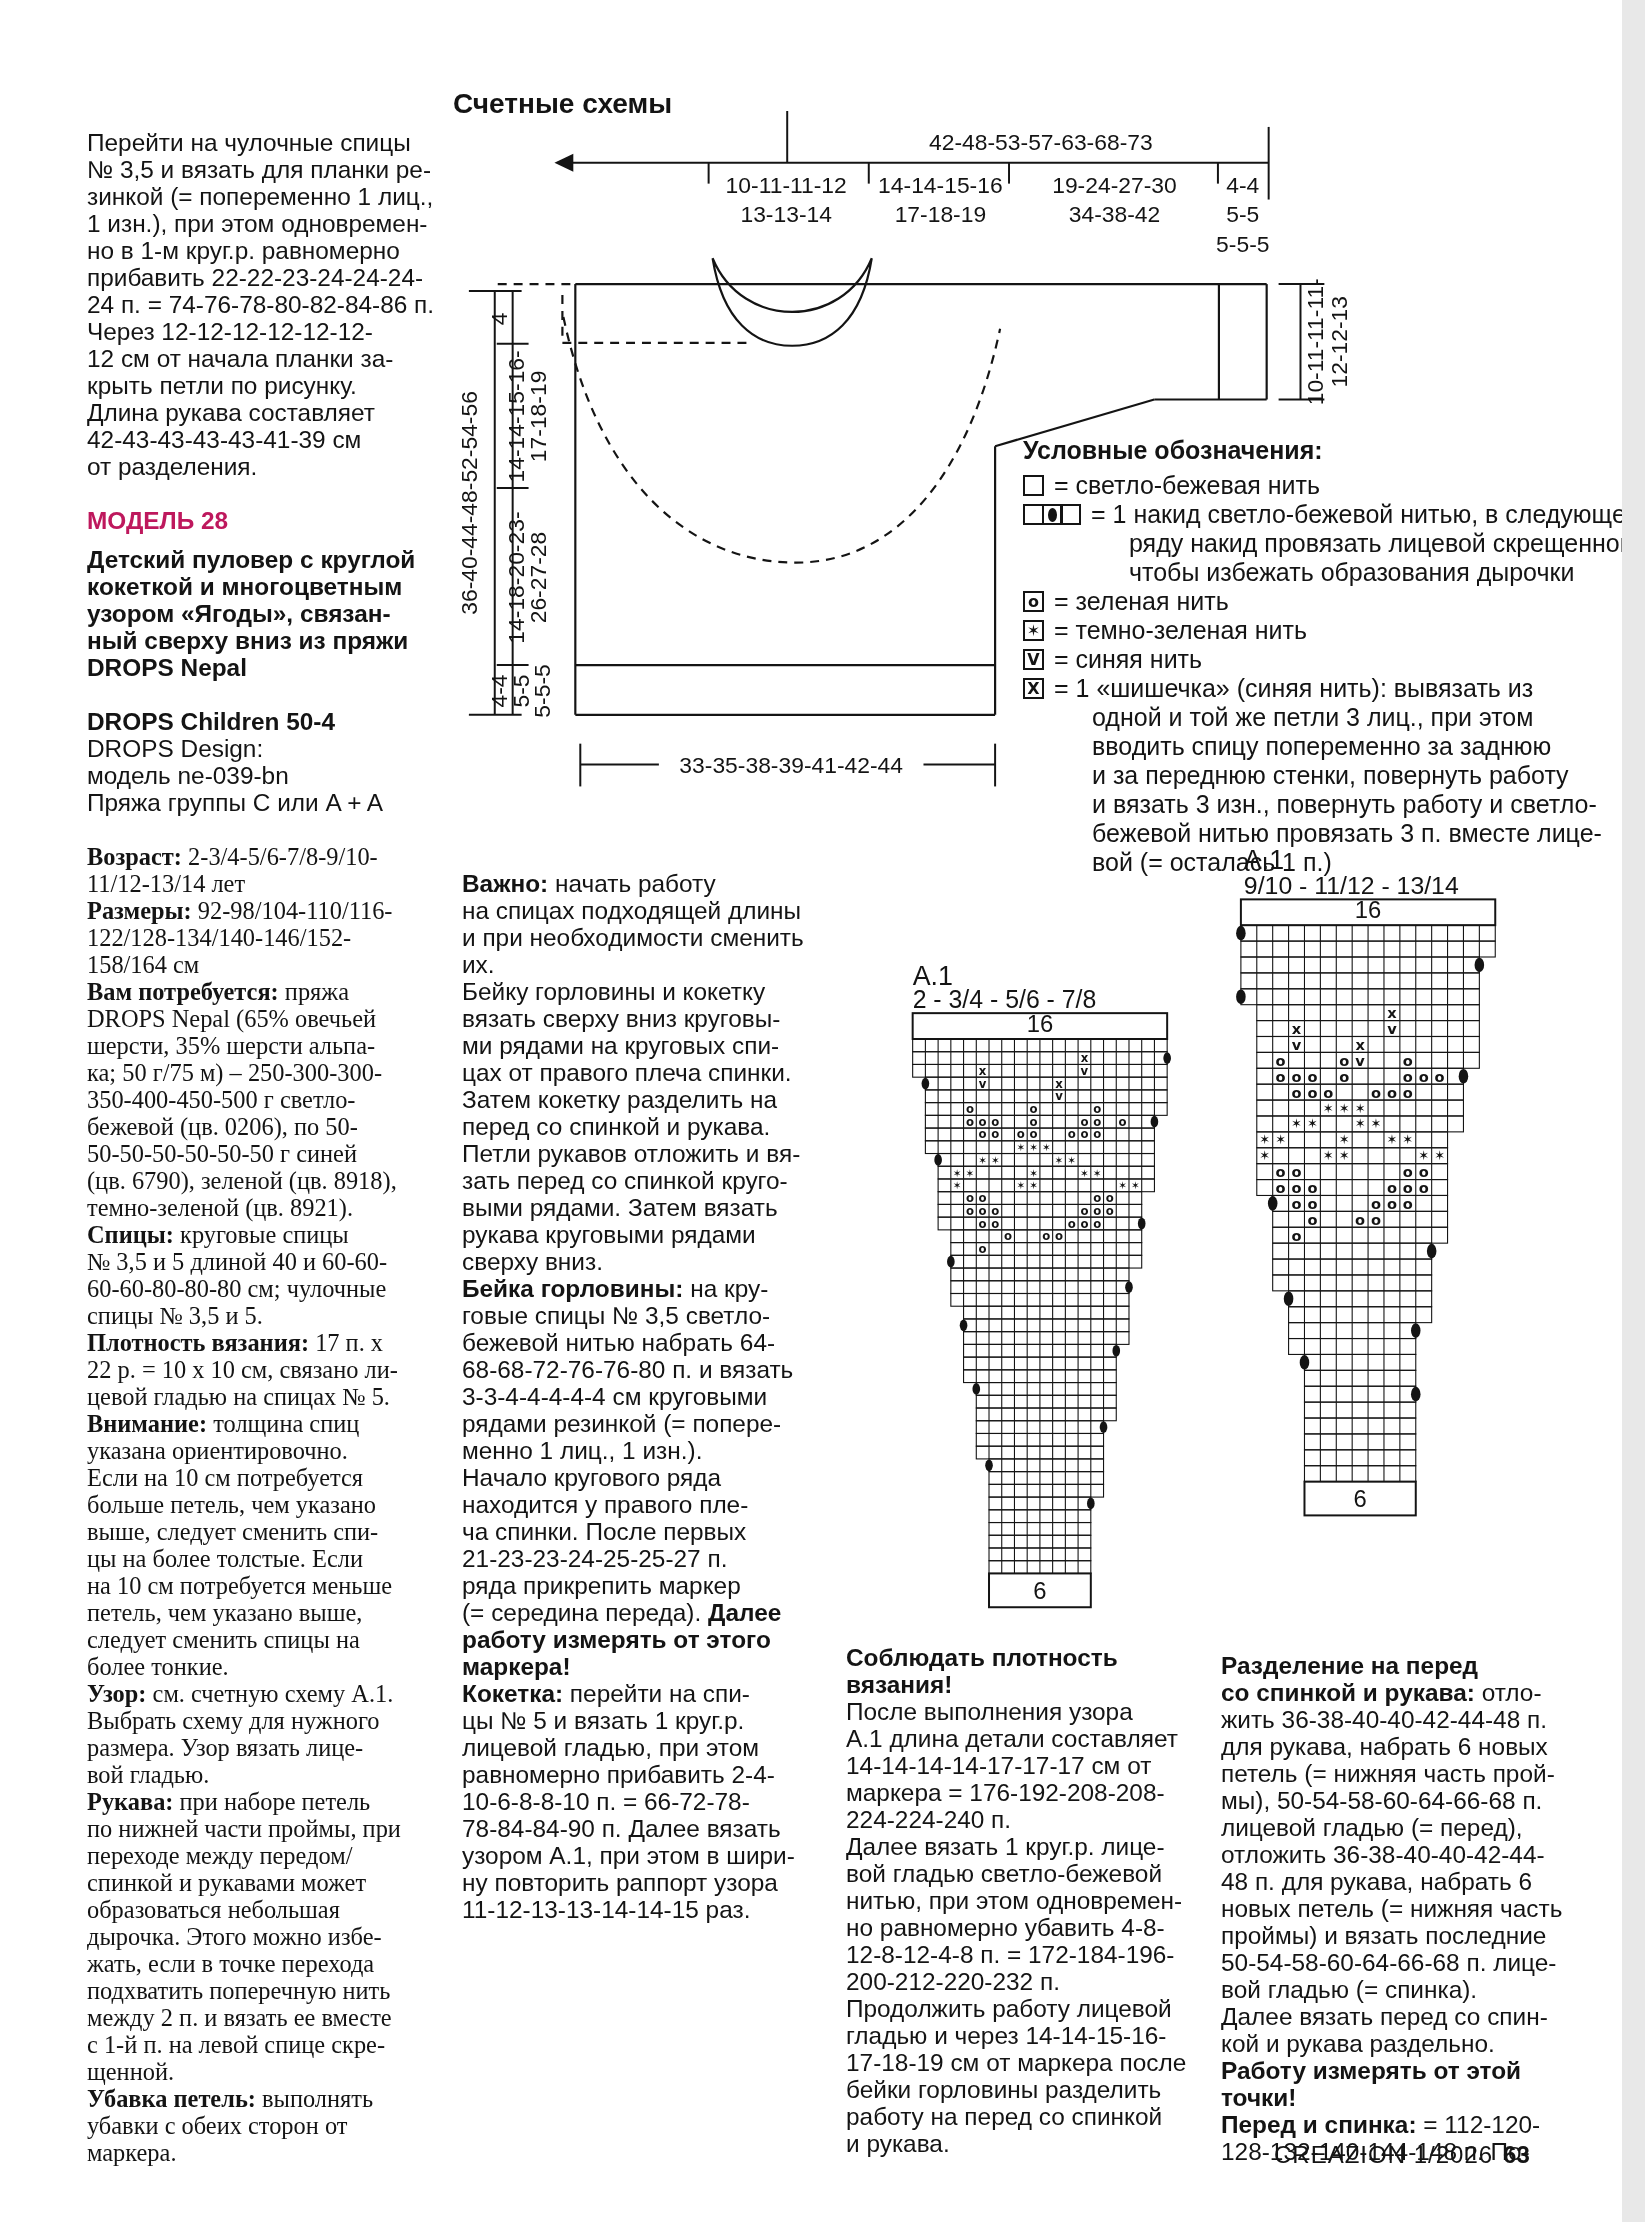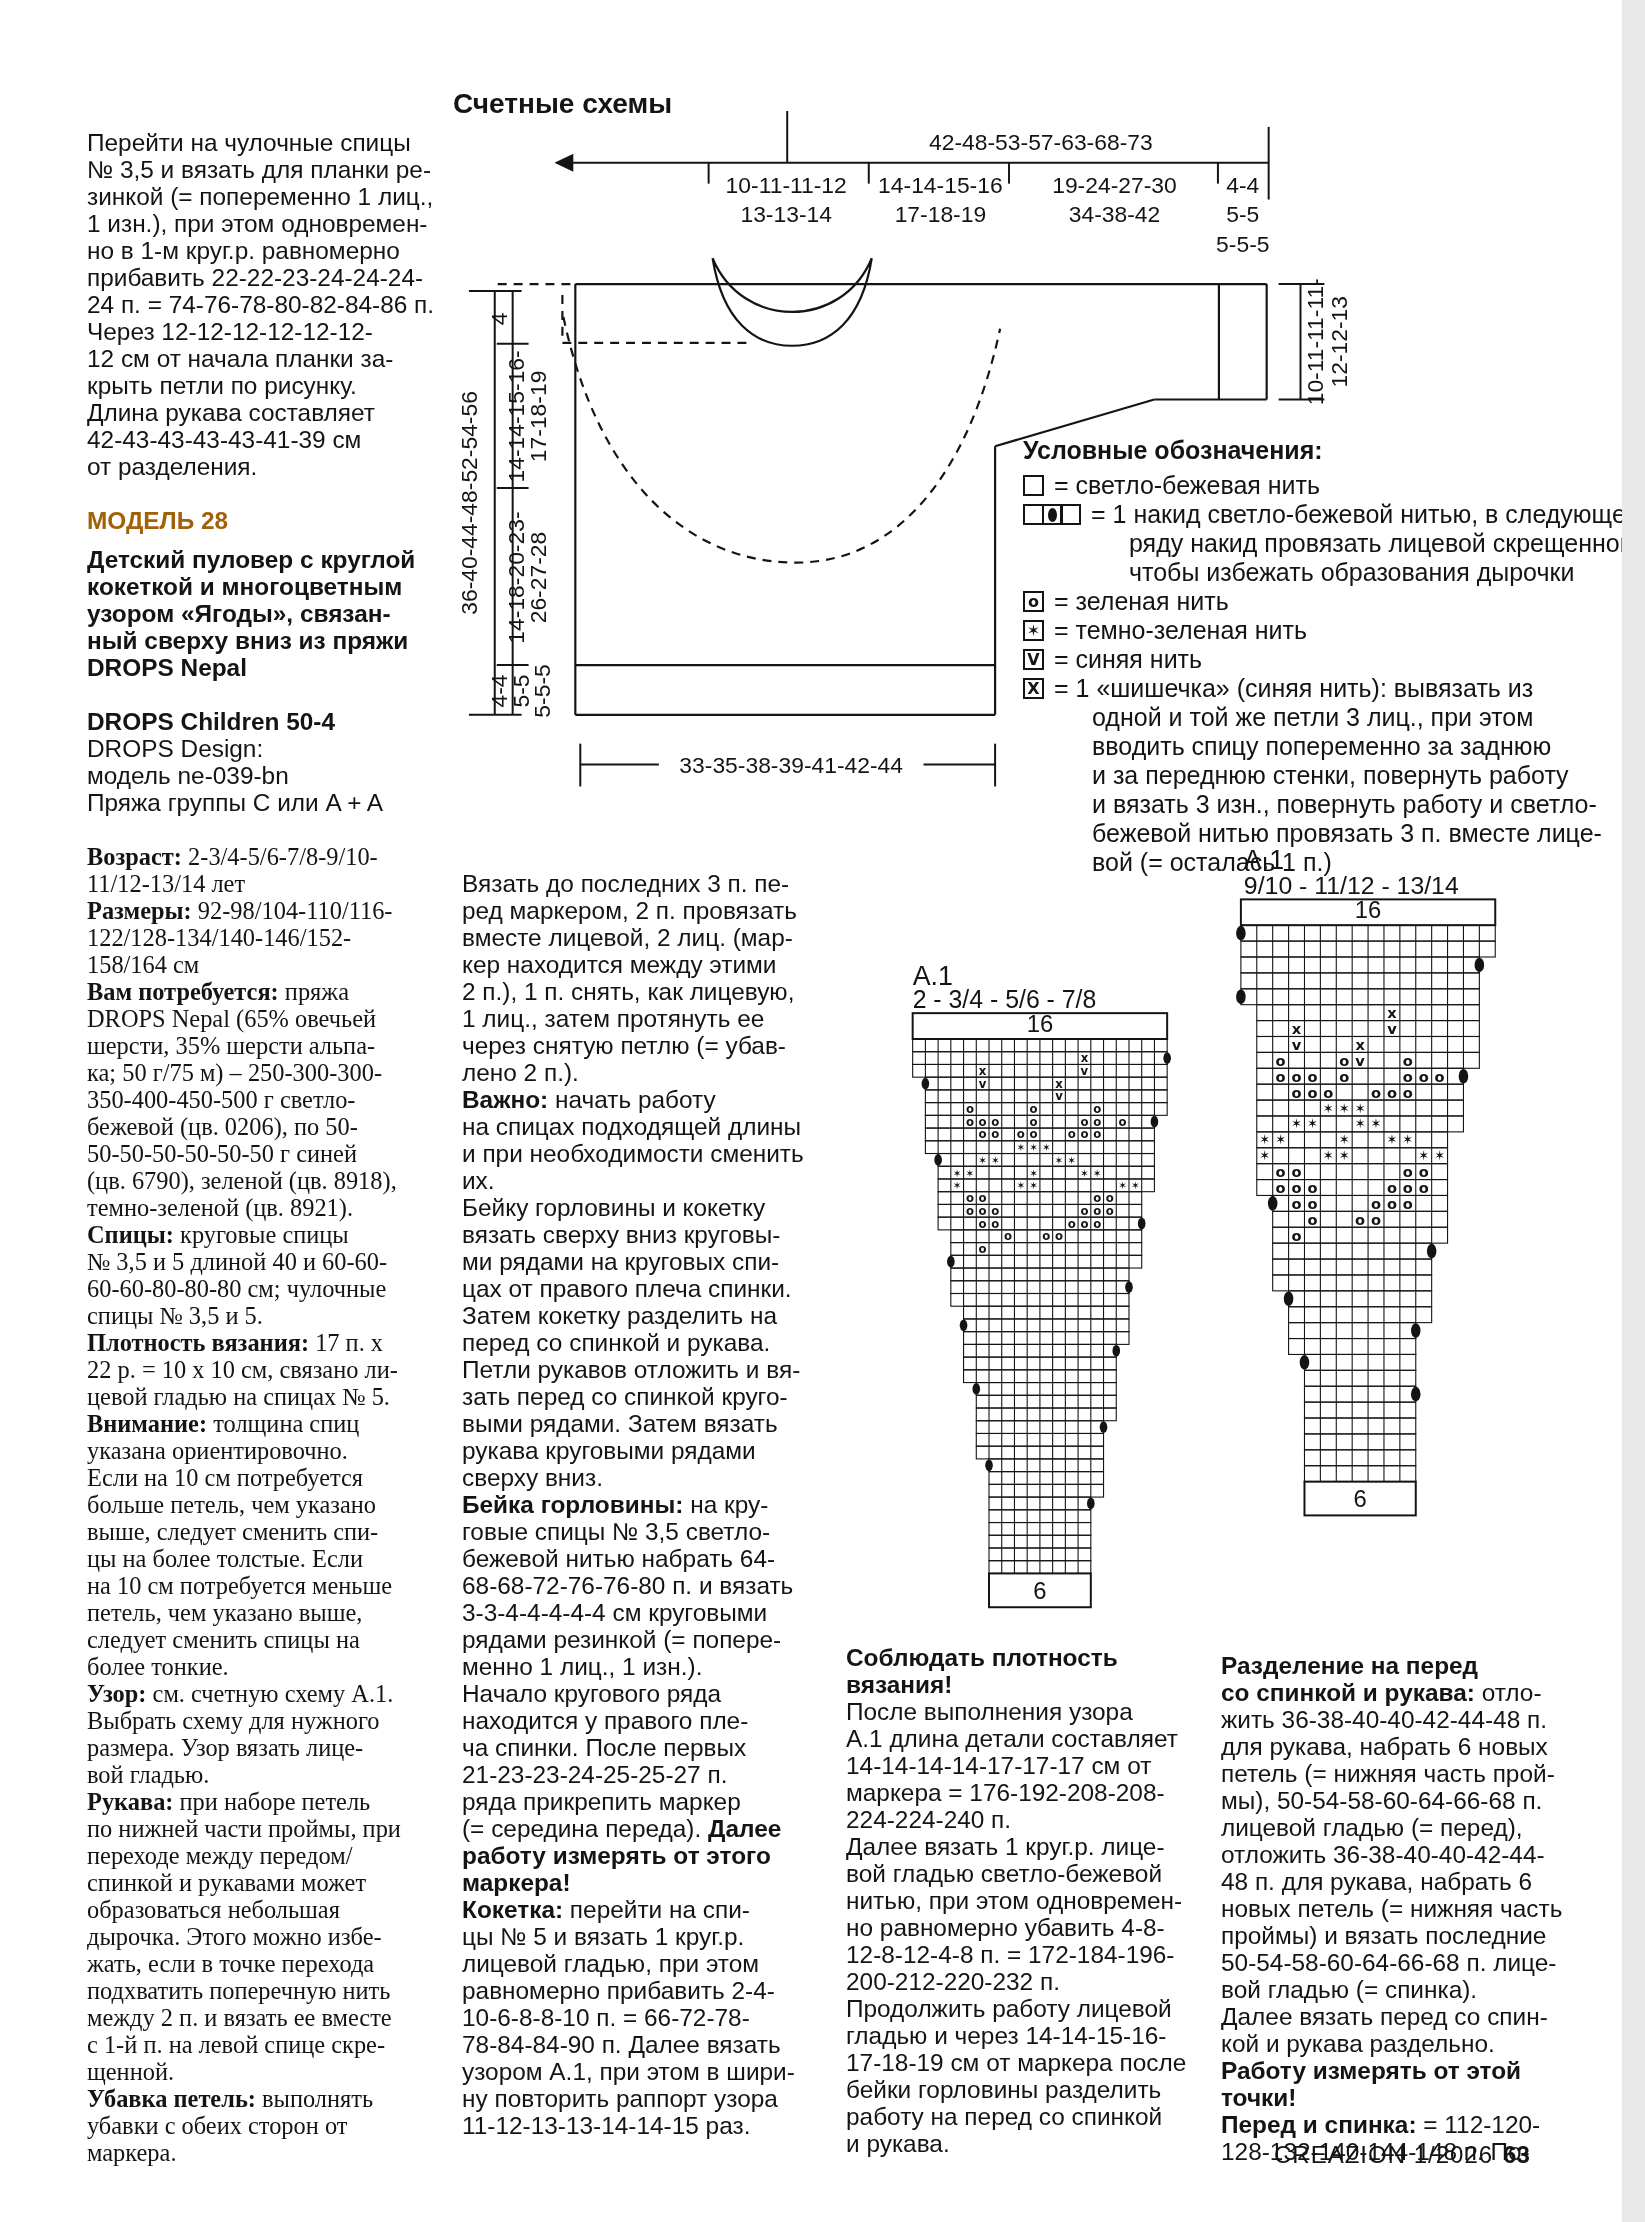--- a/index.html
+++ b/index.html
@@ -1,20 +1,20 @@
 <!DOCTYPE html>
 <html><head>
 <meta charset="utf-8">
 <style>
   html,body{margin:0;padding:0;background:#e8e8e8;}
   #page{position:relative;width:1622px;height:2223px;background:#ffffff;
         font-family:"Liberation Sans",sans-serif;color:#141414;overflow:hidden;}
   .col{position:absolute;font-size:24.4px;line-height:27px;}
   .col p{margin:12px;white-space:pre-line;}
-  .col p.pink{color:#a16207;font-weight:bold;}
+  .col p.pink{color:#be185d;font-weight:bold;}
   .col b{font-weight:bold;}
   #col1{left:75px;top:117px;width:378px;}
   #col2{left:450px;top:858px;width:383px;}
   #col3{left:834px;top:1632px;width:378px;}
   #col4{left:1209px;top:1640px;width:418px;}
   #charts-heading{position:absolute;left:453px;top:88px;font-size:28px;font-weight:bold;}
   svg text{font-family:"Liberation Sans",sans-serif;fill:#141414;}
   .sln{stroke:#141414;stroke-width:2.2;fill:none;}
   .sthin{stroke:#141414;stroke-width:2;fill:none;}
   .dash{stroke-dasharray:9 7;}
@@ -117,29 +117,21 @@
 жать, если в точке перехода
 подхватить поперечную нить
 между 2 п. и вязать ее вместе
 с 1-й п. на левой спице скре-
 щенной.
 </span><b>Убавка петель:</b><span> выполнять
 убавки с обеих сторон от
 маркера.</span></p>
     </div>
   <div id="col2" class="col">
-      <p><span>Вязать до последних 3 п. пе-
-ред маркером, 2 п. провязать
-вместе лицевой, 2 лиц. (мар-
-кер находится между этими
-2 п.), 1 п. снять, как лицевую,
-1 лиц., затем протянуть ее
-через снятую петлю (= убав-
-лено 2 п.).
-</span><b>Важно:</b><span> начать работу
+      <p><b>Важно:</b><span> начать работу
 на спицах подходящей длины
 и при необходимости сменить
 их.
 Бейку горловины и кокетку
 вязать сверху вниз круговы-
 ми рядами на круговых спи-
 цах от правого плеча спинки.
 Затем кокетку разделить на
 перед со спинкой и рукава.
 Петли рукавов отложить и вя-

